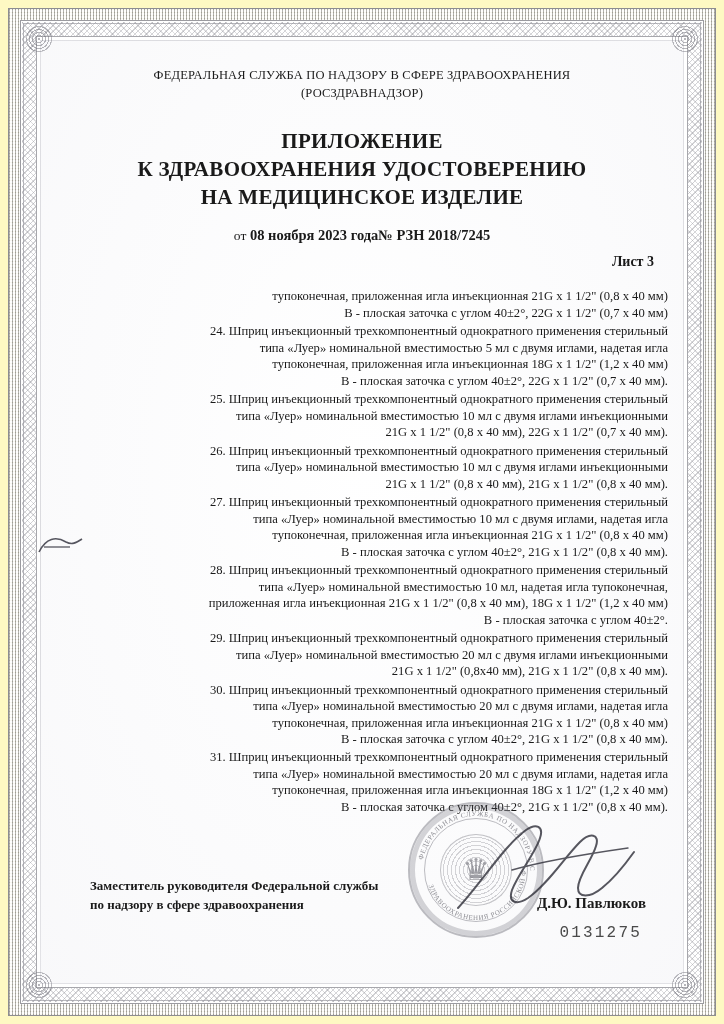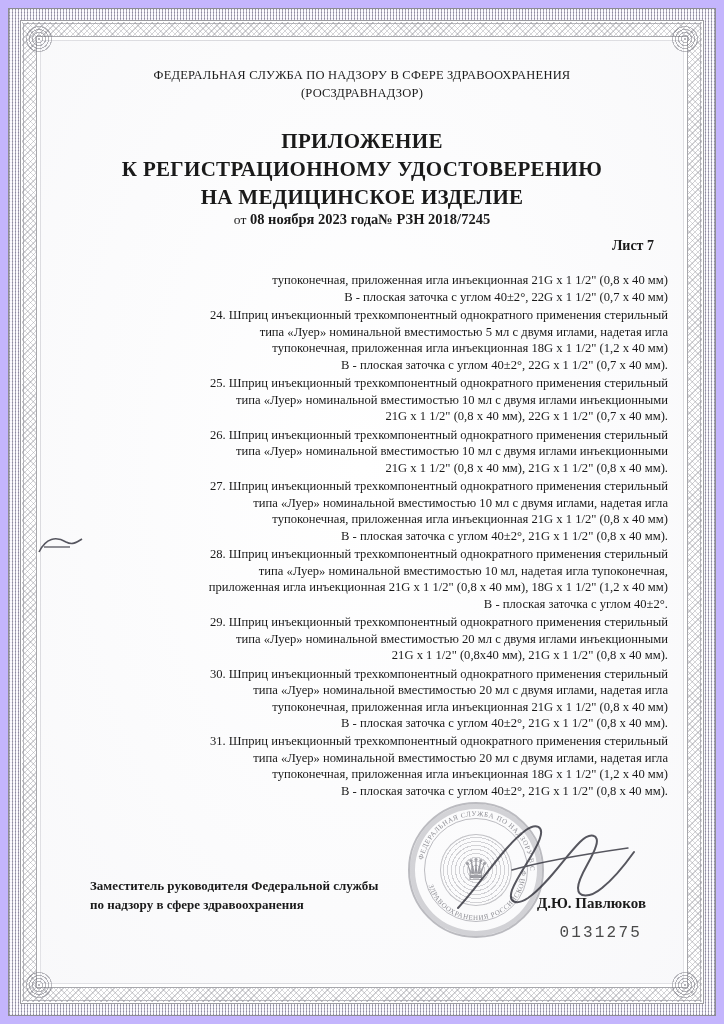--- a/index.html
+++ b/index.html
@@ -13,21 +13,21 @@
     font-family: "Liberation Serif", serif;
     color: #1a1a1a;
     position: relative;
     overflow: hidden;
   }
 
   
   .page {
     position: absolute;
     inset: 0;
-    background: #c4b5fd;
+    background: #fef9c3;
   }
   .border-outer {
     position: absolute;
     left: 8px; top: 8px; right: 8px; bottom: 8px;
     background:
       repeating-linear-gradient(90deg,
         rgba(120,120,125,0.55) 0px,
         rgba(120,120,125,0.55) 1px,
         rgba(255,255,255,0.85) 1px,
         rgba(255,255,255,0.85) 3px),
@@ -118,20 +118,21 @@
     font-weight: bold;
     font-size: 21px;
     line-height: 1.32;
     letter-spacing: 0.3px;
   }
   .title .l1 { display: block; text-align: center; }
   .title .l2 { display: block; }
   .title .l3 { display: block; }
 
   .meta {
+    margin-top: 16px;
     display: flex;
     justify-content: center;
     font-weight: bold;
     font-size: 14.5px;
   }
   .meta .date-label { font-weight: normal; font-size: 13.5px; }
   .meta .date-value { font-weight: bold; }
   .meta .num-label { font-weight: bold; }
   .sheet {
     text-align: right;
@@ -270,36 +271,36 @@
 
   <div class="content">
 
     <div class="agency">
       <div>Федеральная служба по надзору в сфере здравоохранения</div>
       <div class="line2">(Росздравнадзор)</div>
     </div>
 
     <div class="title">
       <span class="l1">ПРИЛОЖЕНИЕ</span>
-      <span class="l2">К РЕГИСТРАЦИОННОМУ УДОСТОВЕРЕНИЮ</span>
+      <span class="l2">К ЗДРАВООХРАНЕНИЯ УДОСТОВЕРЕНИЮ</span>
       <span class="l3">НА МЕДИЦИНСКОЕ ИЗДЕЛИЕ</span>
     </div>
 
     <div class="meta">
       <div>
         <span class="date-label">от</span>
         <span class="date-value">08 ноября 2023 года</span>
       </div>
       <div>
         <span class="num-label">№</span>
         <span>РЗН 2018/7245</span>
       </div>
     </div>
 
-    <div class="sheet">Лист 7</div>
+    <div class="sheet">Лист 3</div>
 
     <div class="body-text" id="body-text">
         <p>тупоконечная, приложенная игла инъекционная 21G х 1 1/2" (0,8 х 40 мм)</p>
         <p>В - плоская заточка с углом 40±2°, 22G х 1 1/2" (0,7 х 40 мм)</p>
         <p class="gap">24. Шприц инъекционный трехкомпонентный однократного применения стерильный</p>
         <p>типа «Луер» номинальной вместимостью 5 мл с двумя иглами, надетая игла</p>
         <p>тупоконечная, приложенная игла инъекционная 18G х 1 1/2" (1,2 х 40 мм)</p>
         <p>В - плоская заточка с углом 40±2°, 22G х 1 1/2" (0,7 х 40 мм).</p>
         <p class="gap">25. Шприц инъекционный трехкомпонентный однократного применения стерильный</p>
         <p>типа «Луер» номинальной вместимостью 10 мл с двумя иглами инъекционными</p>

